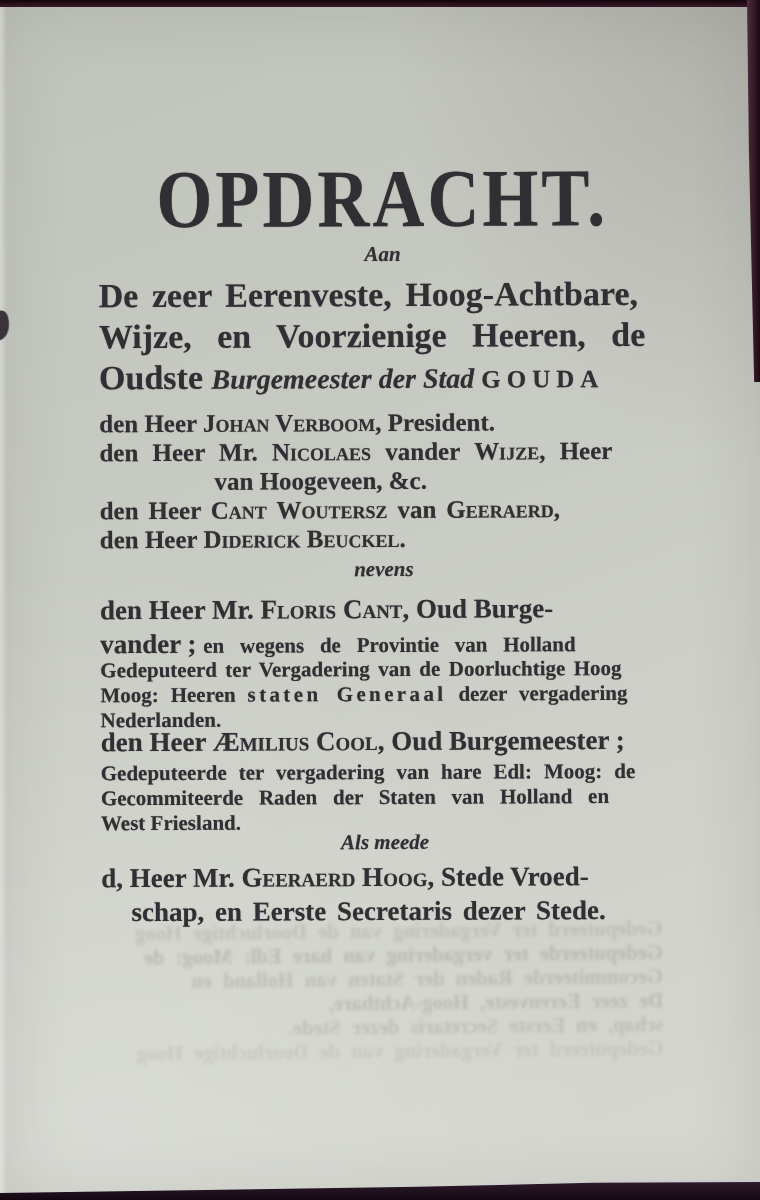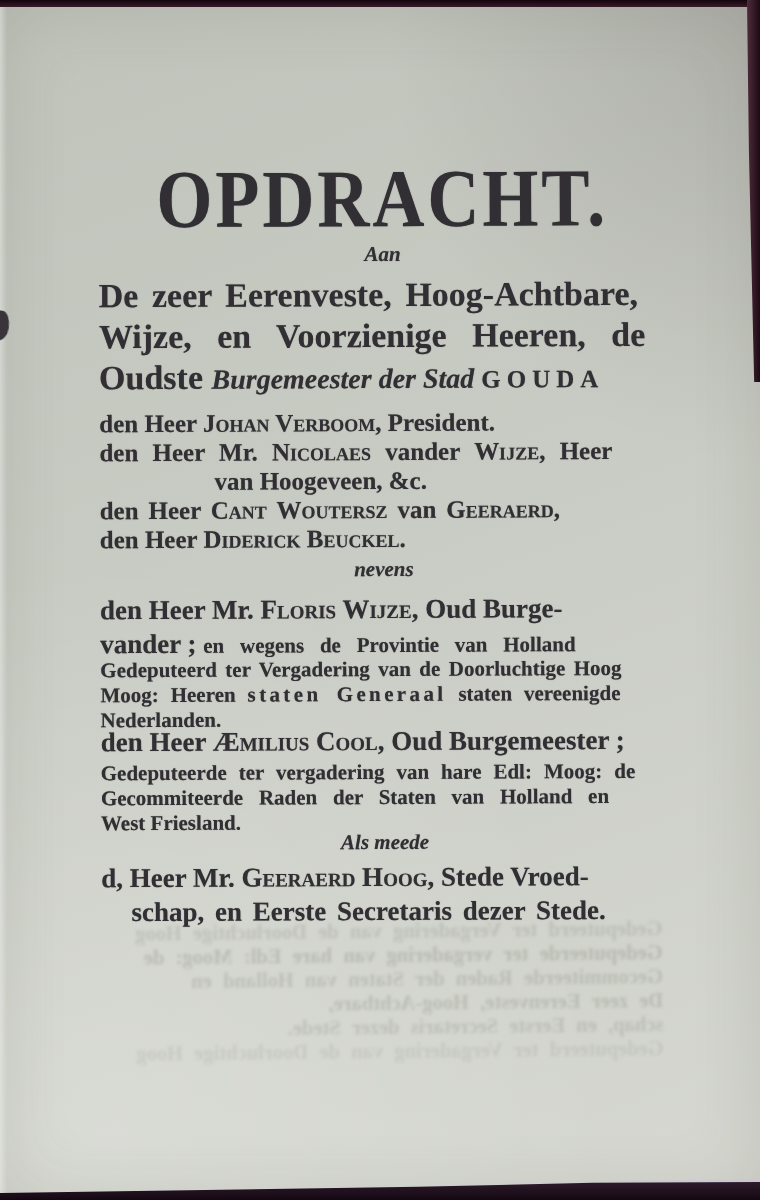--- a/index.html
+++ b/index.html
@@ -109,24 +109,24 @@
       <div class="council">
         <div><span>den Heer </span><span class="sc">Johan Verboom</span><span>, President.</span></div>
         <div class="ws2"><span>den Heer Mr. </span><span class="sc">Nicolaes</span><span> vander </span><span class="sc">Wijze</span><span>, Heer</span></div>
         <div class="indent-deep">van Hoogeveen, &amp;c.</div>
         <div class="ws1"><span>den Heer </span><span class="sc">Cant Woutersz</span><span> van </span><span class="sc">Geeraerd</span><span>,</span></div>
         <div><span>den Heer </span><span class="sc">Diderick Beuckel</span><span>.</span></div>
       </div>
 
       <div class="label-it nevens">nevens</div>
 
-      <div class="big-line fl1"><span>den Heer Mr. </span><span class="sc">Floris Wijze</span><span>, Oud Burge-</span></div>
+      <div class="big-line fl1"><span>den Heer Mr. </span><span class="sc">Floris Cant</span><span>, Oud Burge-</span></div>
       <div class="fl2"><span class="big-line">vander ; </span><span class="small-line ws3">en wegens de Provintie van Holland</span></div>
       <div class="small-line ws1 fl3">Gedeputeerd ter Vergadering van de Doorluchtige Hoog</div>
-      <div class="small-line ws2 fl4"><span>Moog: Heeren </span><span class="spaced-it">staten Generaal</span><span> staten vereenigde</span></div>
+      <div class="small-line ws2 fl4"><span>Moog: Heeren </span><span class="spaced-it">staten Generaal</span><span> dezer vergadering</span></div>
       <div class="small-line fl5">Nederlanden.</div>
 
       <div class="big-line ae1"><span>den Heer </span><span class="sc">Æmilius Cool</span><span>, Oud Burgemeester ;</span></div>
       <div class="small-line ws2 ae2">Gedeputeerde ter vergadering van hare Edl: Moog: de</div>
       <div class="small-line ws3 ae3">Gecommiteerde Raden der Staten van Holland en</div>
       <div class="small-line ae4">West Friesland.</div>
 
       <div class="label-it als-meede">Als meede</div>
 
       <div class="big-line f1"><span>d, Heer Mr. </span><span class="sc">Geeraerd Hoog</span><span>, Stede Vroed-</span></div>

